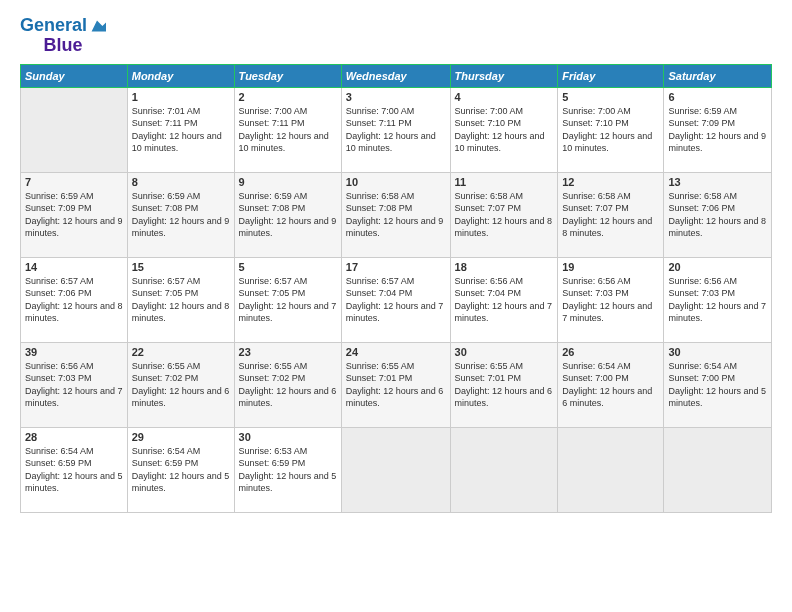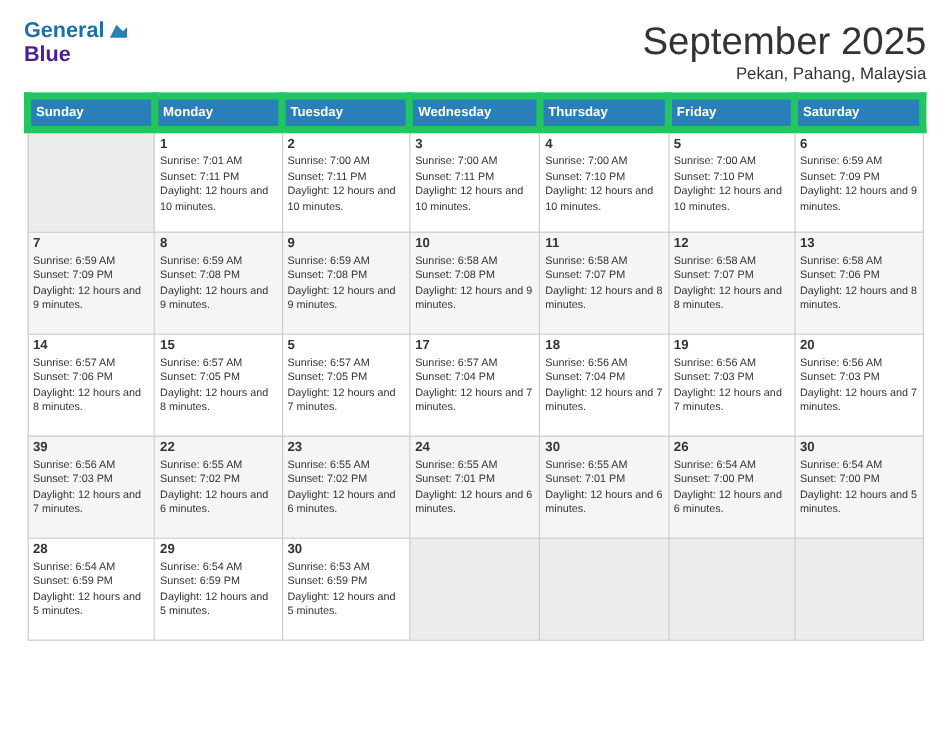--- a/index.html
+++ b/index.html
@@ -24,20 +24,21 @@
     }
     .logo {
       display: flex;
       align-items: center;
     }
     .logo-text {
       font-size: 18px;
       font-weight: bold;
       color: #333;
       line-height: 1.1;
+      text-align: center;
     }
     .logo-text span {
       color: #1a6fad;
     }
     .logo-icon {
       width: 18px;
       height: 18px;
       margin-left: 1px;
     }
     .title-block {
@@ -57,21 +58,22 @@
       border-collapse: collapse;
       font-size: 10px;
     }
     .calendar thead th {
       background: #2980b9;
       color: #fff;
       padding: 5px 4px;
       text-align: left;
       font-size: 11px;
       font-weight: bold;
-      border: 6px solid #22c55e;
+      border: 1px solid #22c55e;
+      font-style: italic;
     }
     .calendar tbody td {
       border: 1px solid #ccc;
       vertical-align: top;
       padding: 3px 4px;
       width: 113px;
       height: 85px;
     }
     .day-num {
       font-size: 11px;
@@ -108,24 +110,20 @@
           <span class="logo-text">
             <span>General</span>
           </span>
           <svg class="logo-icon" viewBox="0 0 20 20" xmlns="http://www.w3.org/2000/svg">
             <polygon points="4,16 10,4 16,10 20,6 20,16" fill="#2980b9"></polygon>
           </svg>
         </div>
         <div class="logo-text" style="color:#4c1d95;">Blue</div>
       </div>
     </div>
-    <div class="title-block">
-      <div class="month-title">September 2025</div>
-      <div class="subtitle">Pekan, Pahang, Malaysia</div>
-    </div>
   </div>
 
   <table class="calendar">
     <thead>
       <tr>
       <th>Sunday</th>
           <th>Monday</th>
           <th>Tuesday</th>
           <th>Wednesday</th>
           <th>Thursday</th>

